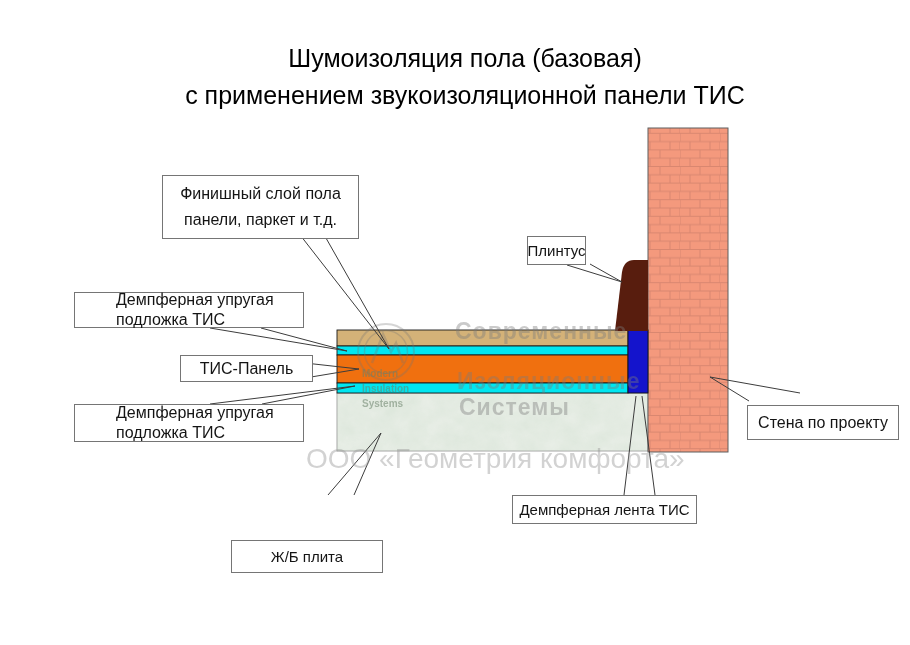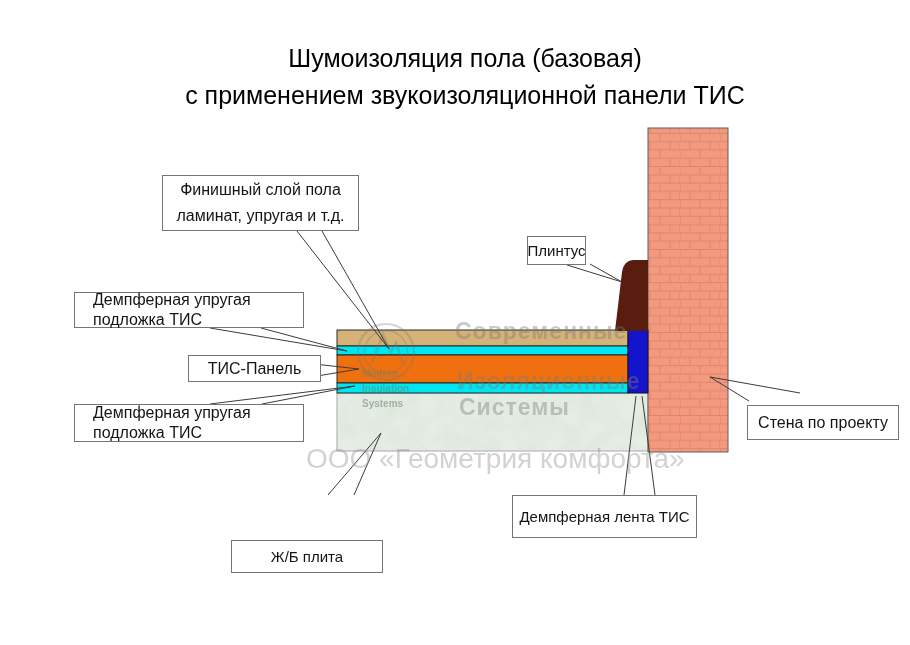--- a/index.html
+++ b/index.html
@@ -7,21 +7,21 @@
     position:relative;width:910px;height:645px;background:#ffffff;overflow:hidden;
     font-family:"Liberation Sans",sans-serif;
   }
   .title-wrap{position:absolute;left:0;top:40px;width:910px;text-align:center;transform:translateX(10px);}
   .title-line{font-size:25px;line-height:37px;color:#000;}
   .callout{
     position:absolute;box-sizing:border-box;background:#ffffff;border:1px solid #757575;
     color:#141414;display:flex;flex-direction:column;justify-content:center;z-index:3;
   }
   .callout.center{align-items:center;text-align:center;}
-  .callout.left{align-items:flex-start;padding-left:18px;text-align:left;}
+  .callout.left{align-items:flex-start;padding-left:41px;text-align:left;}
   .c-line{font-size:16px;line-height:20px;white-space:nowrap;}
   .c-line.big{line-height:26px;}
   .c-line.small{font-size:15px;}
   #diagram{position:absolute;left:0;top:0;z-index:1;}
   .wm{position:absolute;z-index:2;pointer-events:none;white-space:nowrap;}
   .wm-big{font-size:23px;font-weight:bold;letter-spacing:1px;color:rgba(122,122,122,0.40);}
   .wm-co{font-size:28px;color:rgba(148,148,148,0.42);}
   .wm-logo{font-size:10px;font-weight:bold;line-height:15px;color:rgba(105,130,105,0.55);}
 </style>
 </head>
@@ -90,48 +90,48 @@
   <div class="wm wm-big" style="left:455px;top:318px;">Современные</div>
   <div class="wm wm-big" style="left:457px;top:368px;">Изоляционные</div>
   <div class="wm wm-big" style="left:459px;top:394px;">Системы</div>
   <div class="wm wm-co" style="left:306px;top:443px;">ООО «Геометрия комфорта»</div>
   <div class="wm wm-logo" style="left:362px;top:366px;">
     <div>Modern</div>
     <div>Insulation</div>
     <div>Systems</div>
   </div>
 
-  <div class="callout center" style="left:162px;top:175px;width:197px;height:56px;">
+  <div class="callout center" style="left:162px;top:175px;width:197px;height:64px;">
     <div class="c-line big">Финишный слой пола</div>
-    <div class="c-line big">ламинат, упругая и т.д.</div>
+    <div class="c-line big">панели, паркет и т.д.</div>
   </div>
 
   <div class="callout center" style="left:527px;top:236px;width:59px;height:29px;">
     <div class="c-line small">Плинтус</div>
   </div>
 
   <div class="callout left" style="left:74px;top:292px;width:230px;height:36px;">
     <div class="c-line">Демпферная упругая</div>
     <div class="c-line">подложка ТИС</div>
   </div>
 
-  <div class="callout center" style="left:188px;top:355px;width:133px;height:27px;">
+  <div class="callout center" style="left:180px;top:355px;width:133px;height:27px;">
     <div class="c-line">ТИС-Панель</div>
   </div>
 
   <div class="callout left" style="left:74px;top:404px;width:230px;height:38px;">
     <div class="c-line">Демпферная упругая</div>
     <div class="c-line">подложка ТИС</div>
   </div>
 
   <div class="callout center" style="left:747px;top:405px;width:152px;height:35px;">
     <div class="c-line">Стена по проекту</div>
   </div>
 
   <div class="callout center" style="left:231px;top:495px;width:152px;height:33px;margin-top:45px;">
     <div class="c-line small">Ж/Б плита</div>
   </div>
 
-  <div class="callout center" style="left:512px;top:495px;width:185px;height:43px;justify-content:center;">
+  <div class="callout center" style="left:512px;top:495px;width:185px;height:29px;justify-content:center;">
     <div class="c-line small">Демпферная лента ТИС</div>
   </div>
 
 </div>
 
 </body></html>

